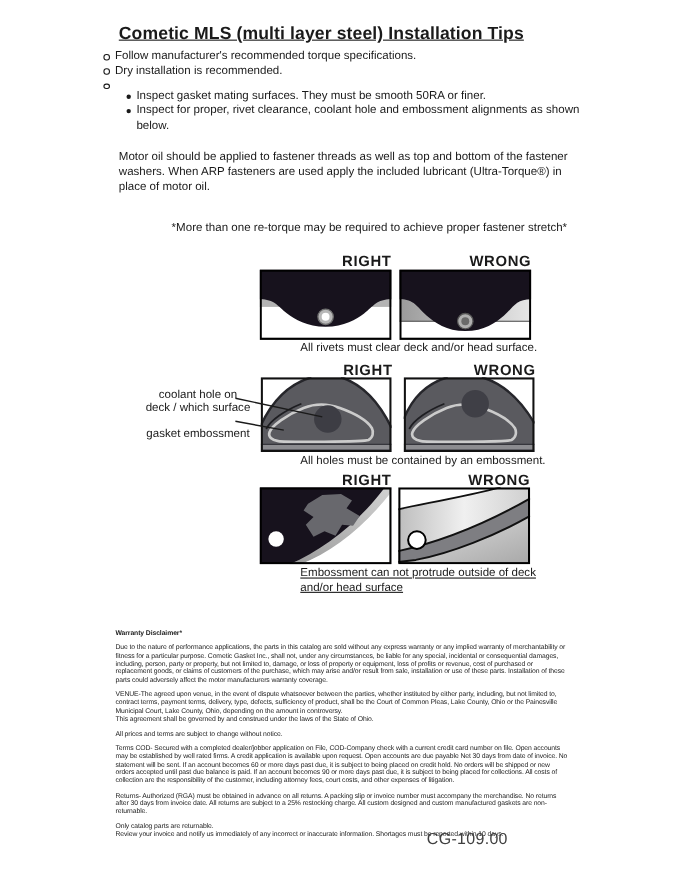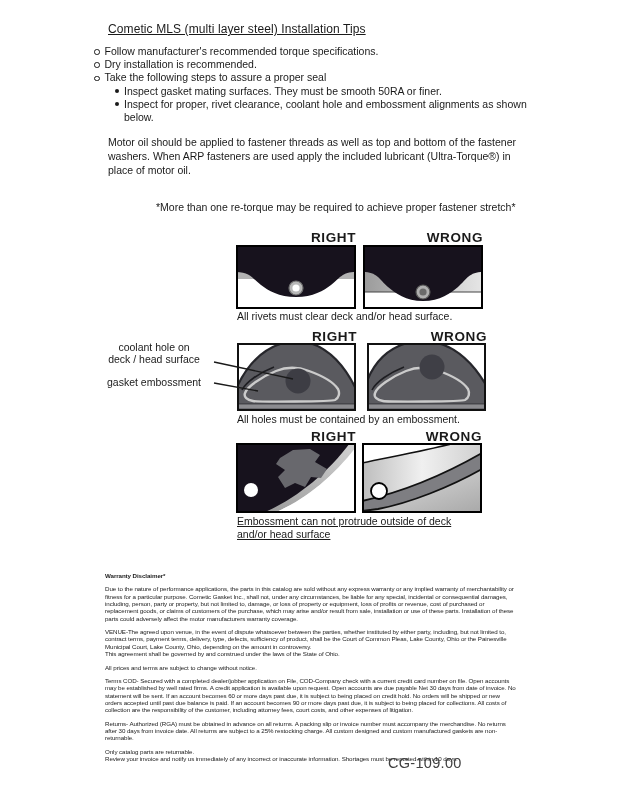--- a/index.html
+++ b/index.html
@@ -1,35 +1,35 @@
 <!DOCTYPE html>
 <html><head>
 <meta charset="utf-8">
 <style>
   html,body{margin:0;padding:0;background:#ffffff;}
   .page{
     position:relative;width:618px;height:800px;background:#fff;
     font-family:"Liberation Sans", sans-serif;color:#1a1a1a;overflow:hidden;
   }
   .doc-title{
-    position:absolute;left:108px;top:22px;font-size:12px;font-weight:normal;
+    position:absolute;left:108px;top:22px;font-size:16px;font-weight:bold;
     text-decoration:underline;letter-spacing:.1px;white-space:nowrap;
   }
   .intro{position:absolute;left:94px;top:45px;width:438px;font-size:10.5px;line-height:13.2px;}
   .intro-item{display:flex;gap:5px;align-items:flex-start;}
   .o-bullet{width:3.5px;height:3.5px;border:1px solid #1a1a1a;border-radius:50%;margin-top:4.2px;flex:none;}
   .dot-bullet{width:4px;height:4px;background:#1a1a1a;border-radius:50%;margin-top:4.5px;flex:none;}
   .sub{padding-left:21px;}
   .diesel-h{position:absolute;left:108px;top:116px;font-size:12.5px;font-weight:bold;}
   .para{position:absolute;left:108px;width:420px;font-size:10.5px;line-height:14px;}
   .p1{top:135px;} .p2{top:168px;} .note{top:200px;margin-left:48px;}
   .dg-h{position:absolute;width:120px;text-align:right;font-size:13.5px;font-weight:bold;letter-spacing:.6px;}
-  .dg-cap{position:absolute;font-size:10.5px;line-height:12.5px;}
+  .dg-cap{position:absolute;font-size:10.5px;line-height:12.5px;margin-left:36px;}
   .panel{position:absolute;display:block;}
-  .ann{position:absolute;left:106px;width:96px;text-align:center;font-size:10.5px;line-height:11.8px;}
+  .ann{position:absolute;left:132px;width:96px;text-align:center;font-size:10.5px;line-height:11.8px;margin-top:12px;}
   .ann1{top:342px;} .ann2{top:377px;}
   .leaders{position:absolute;left:118px;top:342px;width:240px;height:60px;}
   .warranty{position:absolute;left:105px;top:572px;width:412px;font-size:6.2px;line-height:7.3px;letter-spacing:-0.08px;color:#222;}
   .warranty .w-h{font-weight:bold;margin:0 0 6.2px 0;}
   .warranty p{margin:0 0 6.2px 0;white-space:pre-line;}
   .footer-code{position:absolute;left:388px;top:755px;font-size:14.5px;letter-spacing:.3px;color:#404040;}
 </style>
 </head>
 <body>
 
@@ -41,21 +41,20 @@
     <div class="intro-item">
       <span class="o-bullet"></span>
       <span>Follow manufacturer's recommended torque specifications.</span>
     </div>
     <div class="intro-item">
       <span class="o-bullet"></span>
       <span>Dry installation is recommended.</span>
     </div>
     <div class="intro-item">
       <span class="o-bullet"></span>
-      <span>Take the following steps to assure a proper seal</span>
     </div>
     <div class="intro-item sub">
       <span class="dot-bullet"></span>
       <span>Inspect gasket mating surfaces.  They must be smooth 50RA or finer.</span>
     </div>
     <div class="intro-item sub">
       <span class="dot-bullet"></span>
       <span>Inspect for proper, rivet clearance, coolant hole and embossment alignments as shown below.</span>
     </div>
   </div>
@@ -92,21 +91,21 @@
     <rect x="1" y="1" width="118" height="62" fill="none" stroke="#000000" stroke-width="2"></rect>
   </svg>
 
   <div class="dg-cap" style="left:237px;top:310px;">All rivets must clear deck and/or head surface.</div>
 
   <div class="dg-h" style="left:237px;top:329px;">RIGHT</div>
   <div class="dg-h" style="left:367px;top:329px;">WRONG</div>
 
   <div class="ann ann1">
     <div>coolant hole on</div>
-    <div>deck / head surface</div>
+    <div>deck / which surface</div>
   </div>
   <div class="ann ann2">gasket embossment</div>
 
   <svg class="panel" style="left:237px;top:343px;" width="119" height="68" viewBox="0 0 119 68">
     <rect x="0" y="0" width="119" height="68" fill="#5a5a5f"></rect>
     <path d="M0,0 L46,0 Q16,9 0,44 Z" fill="#ffffff"></path>
     <path d="M46,0 Q16,9 0,44" fill="none" stroke="#26262b" stroke-width="2.2"></path>
     <path d="M73,0 H119 V46 Q101,9 73,0 Z" fill="#ffffff"></path>
     <path d="M73,0 Q101,9 119,46" fill="none" stroke="#26262b" stroke-width="2.2"></path>
     <path d="M5,47 C9,39 22,30 37,24" fill="none" stroke="#1e1e22" stroke-width="1.6"></path>

